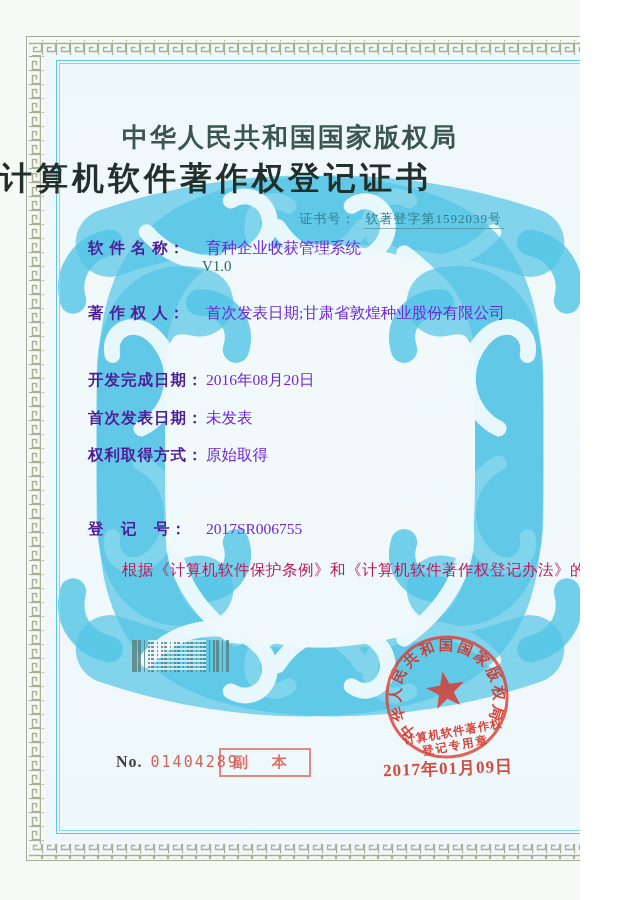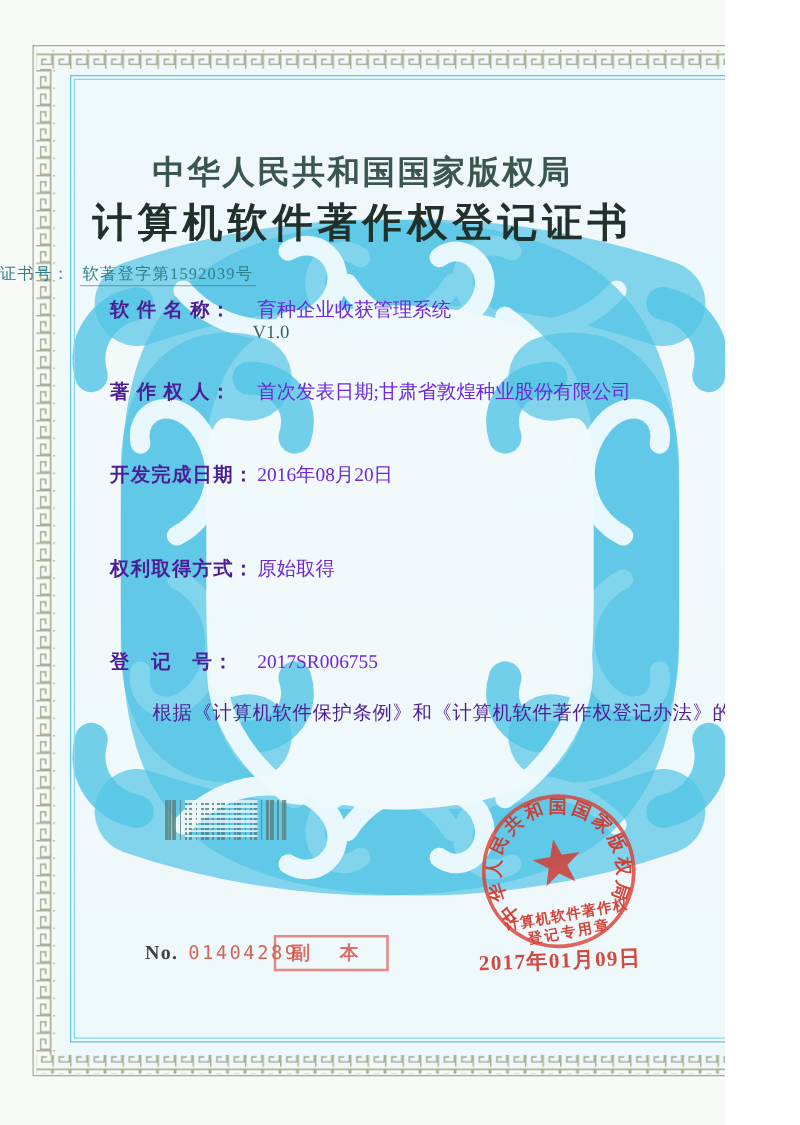--- a/index.html
+++ b/index.html
@@ -20,37 +20,37 @@
   .cyan-line-inner{
     position:absolute; left:2px; top:2px; right:2px; bottom:2px;
     border:1px solid #8ad6ec;
   }
   .txt{position:absolute; white-space:nowrap;}
   .issuer{
     left:0; right:0; top:120px; text-align:center;
     font-size:26px; font-weight:bold; letter-spacing:2px; color:#3b564d;
   }
   .doc-title{
-    left:0; right:0; top:157px; text-align:center;
+    left:0; right:0; top:157px; text-align:left;
     font-size:32px; font-weight:bold; letter-spacing:4px; color:#22302b;
   }
   .certno-row{
-    left:0; right:76px; top:210px; text-align:left;
+    left:0; right:76px; top:210px; text-align:right;
     font-size:13px; color:#2e7e8a; letter-spacing:1px;
   }
   .certno-row .certno-value{
     border-bottom:1px solid rgba(70,110,120,.5); padding:0 2px 2px 2px; margin-left:8px;
   }
   .field-row{left:88px; font-size:15.5px; color:#376257;}
   .field-label{
     display:inline-block; width:114px; font-weight:bold; color:#4c1d95; letter-spacing:1px;
   }
   .field-value{color:#6d28d9;}
   .value2{position:absolute; left:202px; top:258px; font-size:15px; color:#35655a;}
-  .statement{font-size:15.5px; color:#4c1d95; letter-spacing:.5px;}
+  .statement{font-size:15.5px; color:#be185d; letter-spacing:.5px;}
   .barcode{
     position:absolute; left:132px; top:640px; width:92px; height:32px; opacity:.8;
     background:
       repeating-linear-gradient(0deg, rgba(241,249,251,0) 0 2px, rgba(241,249,251,.95) 2px 4px) 13px 0 / 58px 100% no-repeat,
       repeating-linear-gradient(90deg,#5a807e 0 2px, rgba(0,0,0,0) 2px 3px, #5a807e 3px 6px, rgba(0,0,0,0) 6px 9px, #5a807e 9px 10px, rgba(0,0,0,0) 10px 13px);
     border-left:3px solid #5a807e; border-right:2px solid #5a807e;
   }
   .seal{
     position:absolute; left:383px; top:633px; width:128px; height:128px;
     transform:rotate(-10deg); opacity:.92;
@@ -135,20 +135,24 @@
   <div class="txt field-row" style="top:303px">
     <span class="field-label">著 作 权 人：</span>
     <span class="field-value">首次发表日期;甘肃省敦煌种业股份有限公司</span>
   </div>
 
   <div class="txt field-row" style="top:370px">
     <span class="field-label">开发完成日期：</span>
     <span class="field-value">2016年08月20日</span>
   </div>
 
+  <div class="txt field-row" style="top:408px">
+    <span class="field-label">首次发表日期：</span>
+    <span class="field-value">未发表</span>
+  </div>
 
   <div class="txt field-row" style="top:445px">
     <span class="field-label">权利取得方式：</span>
     <span class="field-value">原始取得</span>
   </div>
 
 
   <div class="txt field-row" style="top:519px">
     <span class="field-label">登　记　号：</span>
     <span class="field-value">2017SR006755</span>

